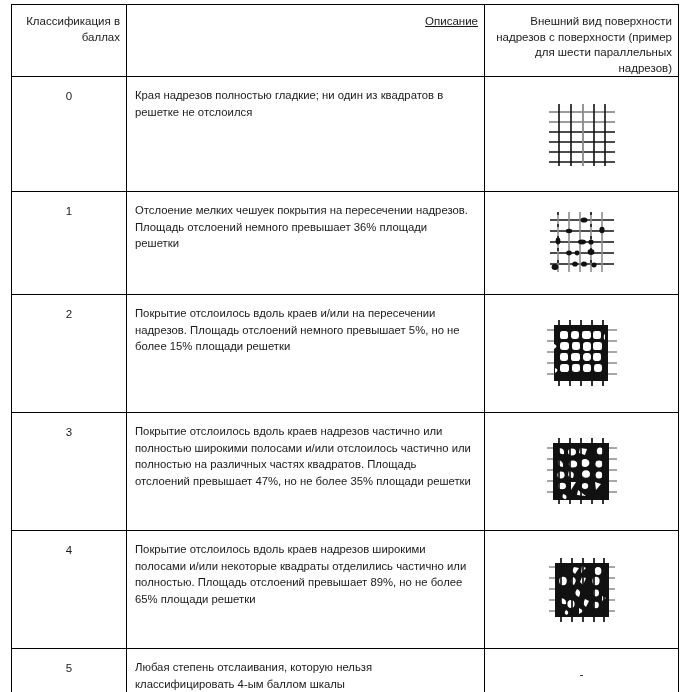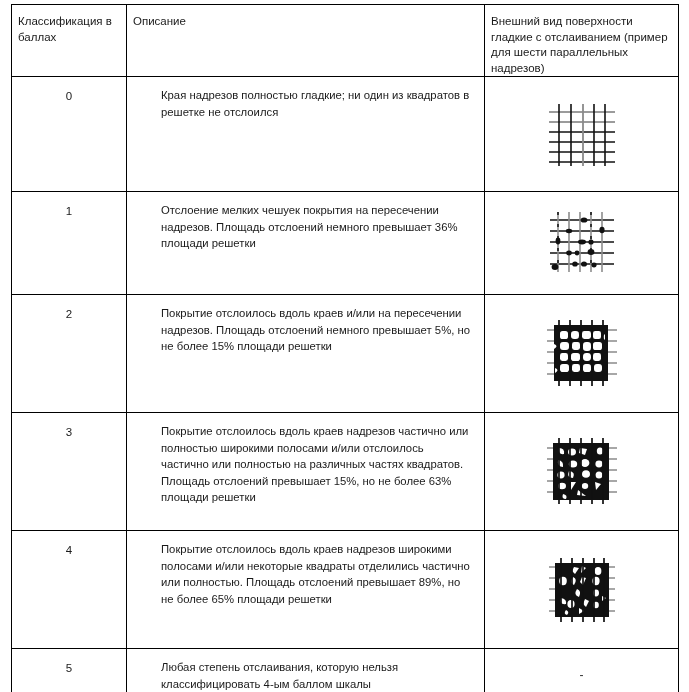--- a/index.html
+++ b/index.html
@@ -46,42 +46,42 @@
   
   thead th {
     height: 70px;
     text-align: center;
     vertical-align: top;
   }
   .hdr-inner {
     padding: 9px 6px 0 6px;
     font-size: 11.5px;
     line-height: 15.5px;
-    text-align: left;
+    text-align: right;
   }
   .hdr-inner.desc {
     padding-top: 9px;
+    text-decoration: underline;
   }
 
   
   td.score {
     text-align: center;
   }
   .score-inner {
     padding-top: 12px;
     font-size: 11.5px;
     line-height: 14px;
   }
 
   td.desc .desc-inner {
     padding: 10px 10px 8px 8px;
     font-size: 11.3px;
     line-height: 16.5px;
     text-align: left;
-    margin-left: 26px;
   }
 
   td.image {
     text-align: center;
     vertical-align: middle;
   }
   .image-inner {
     display: flex;
     align-items: center;
     justify-content: center;
@@ -119,21 +119,21 @@
 
     <thead>
       <tr>
         <th>
           <div class="hdr-inner">Классификация в баллах</div>
         </th>
         <th>
           <div class="hdr-inner desc">Описание</div>
         </th>
         <th>
-          <div class="hdr-inner">Внешний вид поверхности гладкие с отслаиванием (пример для шести параллельных надрезов)</div>
+          <div class="hdr-inner">Внешний вид поверхности надрезов с поверхности (пример для шести параллельных надрезов)</div>
         </th>
       </tr>
     </thead>
 
     <tbody>
 
       <tr class="r0">
         <td class="score">
           <div class="score-inner">0</div>
         </td>
@@ -275,21 +275,21 @@
             </svg>
           </div>
         </td>
       </tr>
 
       <tr class="r3">
         <td class="score">
           <div class="score-inner">3</div>
         </td>
         <td class="desc">
-          <div class="desc-inner">Покрытие отслоилось вдоль краев надрезов частично или полностью широкими полосами и/или отслоилось частично или полностью на различных частях квадратов. Площадь отслоений превышает 15%, но не более 63% площади решетки</div>
+          <div class="desc-inner">Покрытие отслоилось вдоль краев надрезов частично или полностью широкими полосами и/или отслоилось частично или полностью на различных частях квадратов. Площадь отслоений превышает 47%, но не более 35% площади решетки</div>
         </td>
         <td class="image">
           <div class="image-inner">
             <svg class="pattern" width="78" height="76" viewBox="0 0 78 76">
               <g stroke="#8a8a8a" stroke-width="1.3">
                 <line x1="4" y1="14" x2="74" y2="14"></line>
                 <line x1="4" y1="25" x2="74" y2="25"></line>
                 <line x1="4" y1="36" x2="74" y2="36"></line>
                 <line x1="4" y1="47" x2="74" y2="47"></line>
                 <line x1="4" y1="58" x2="74" y2="58"></line>

